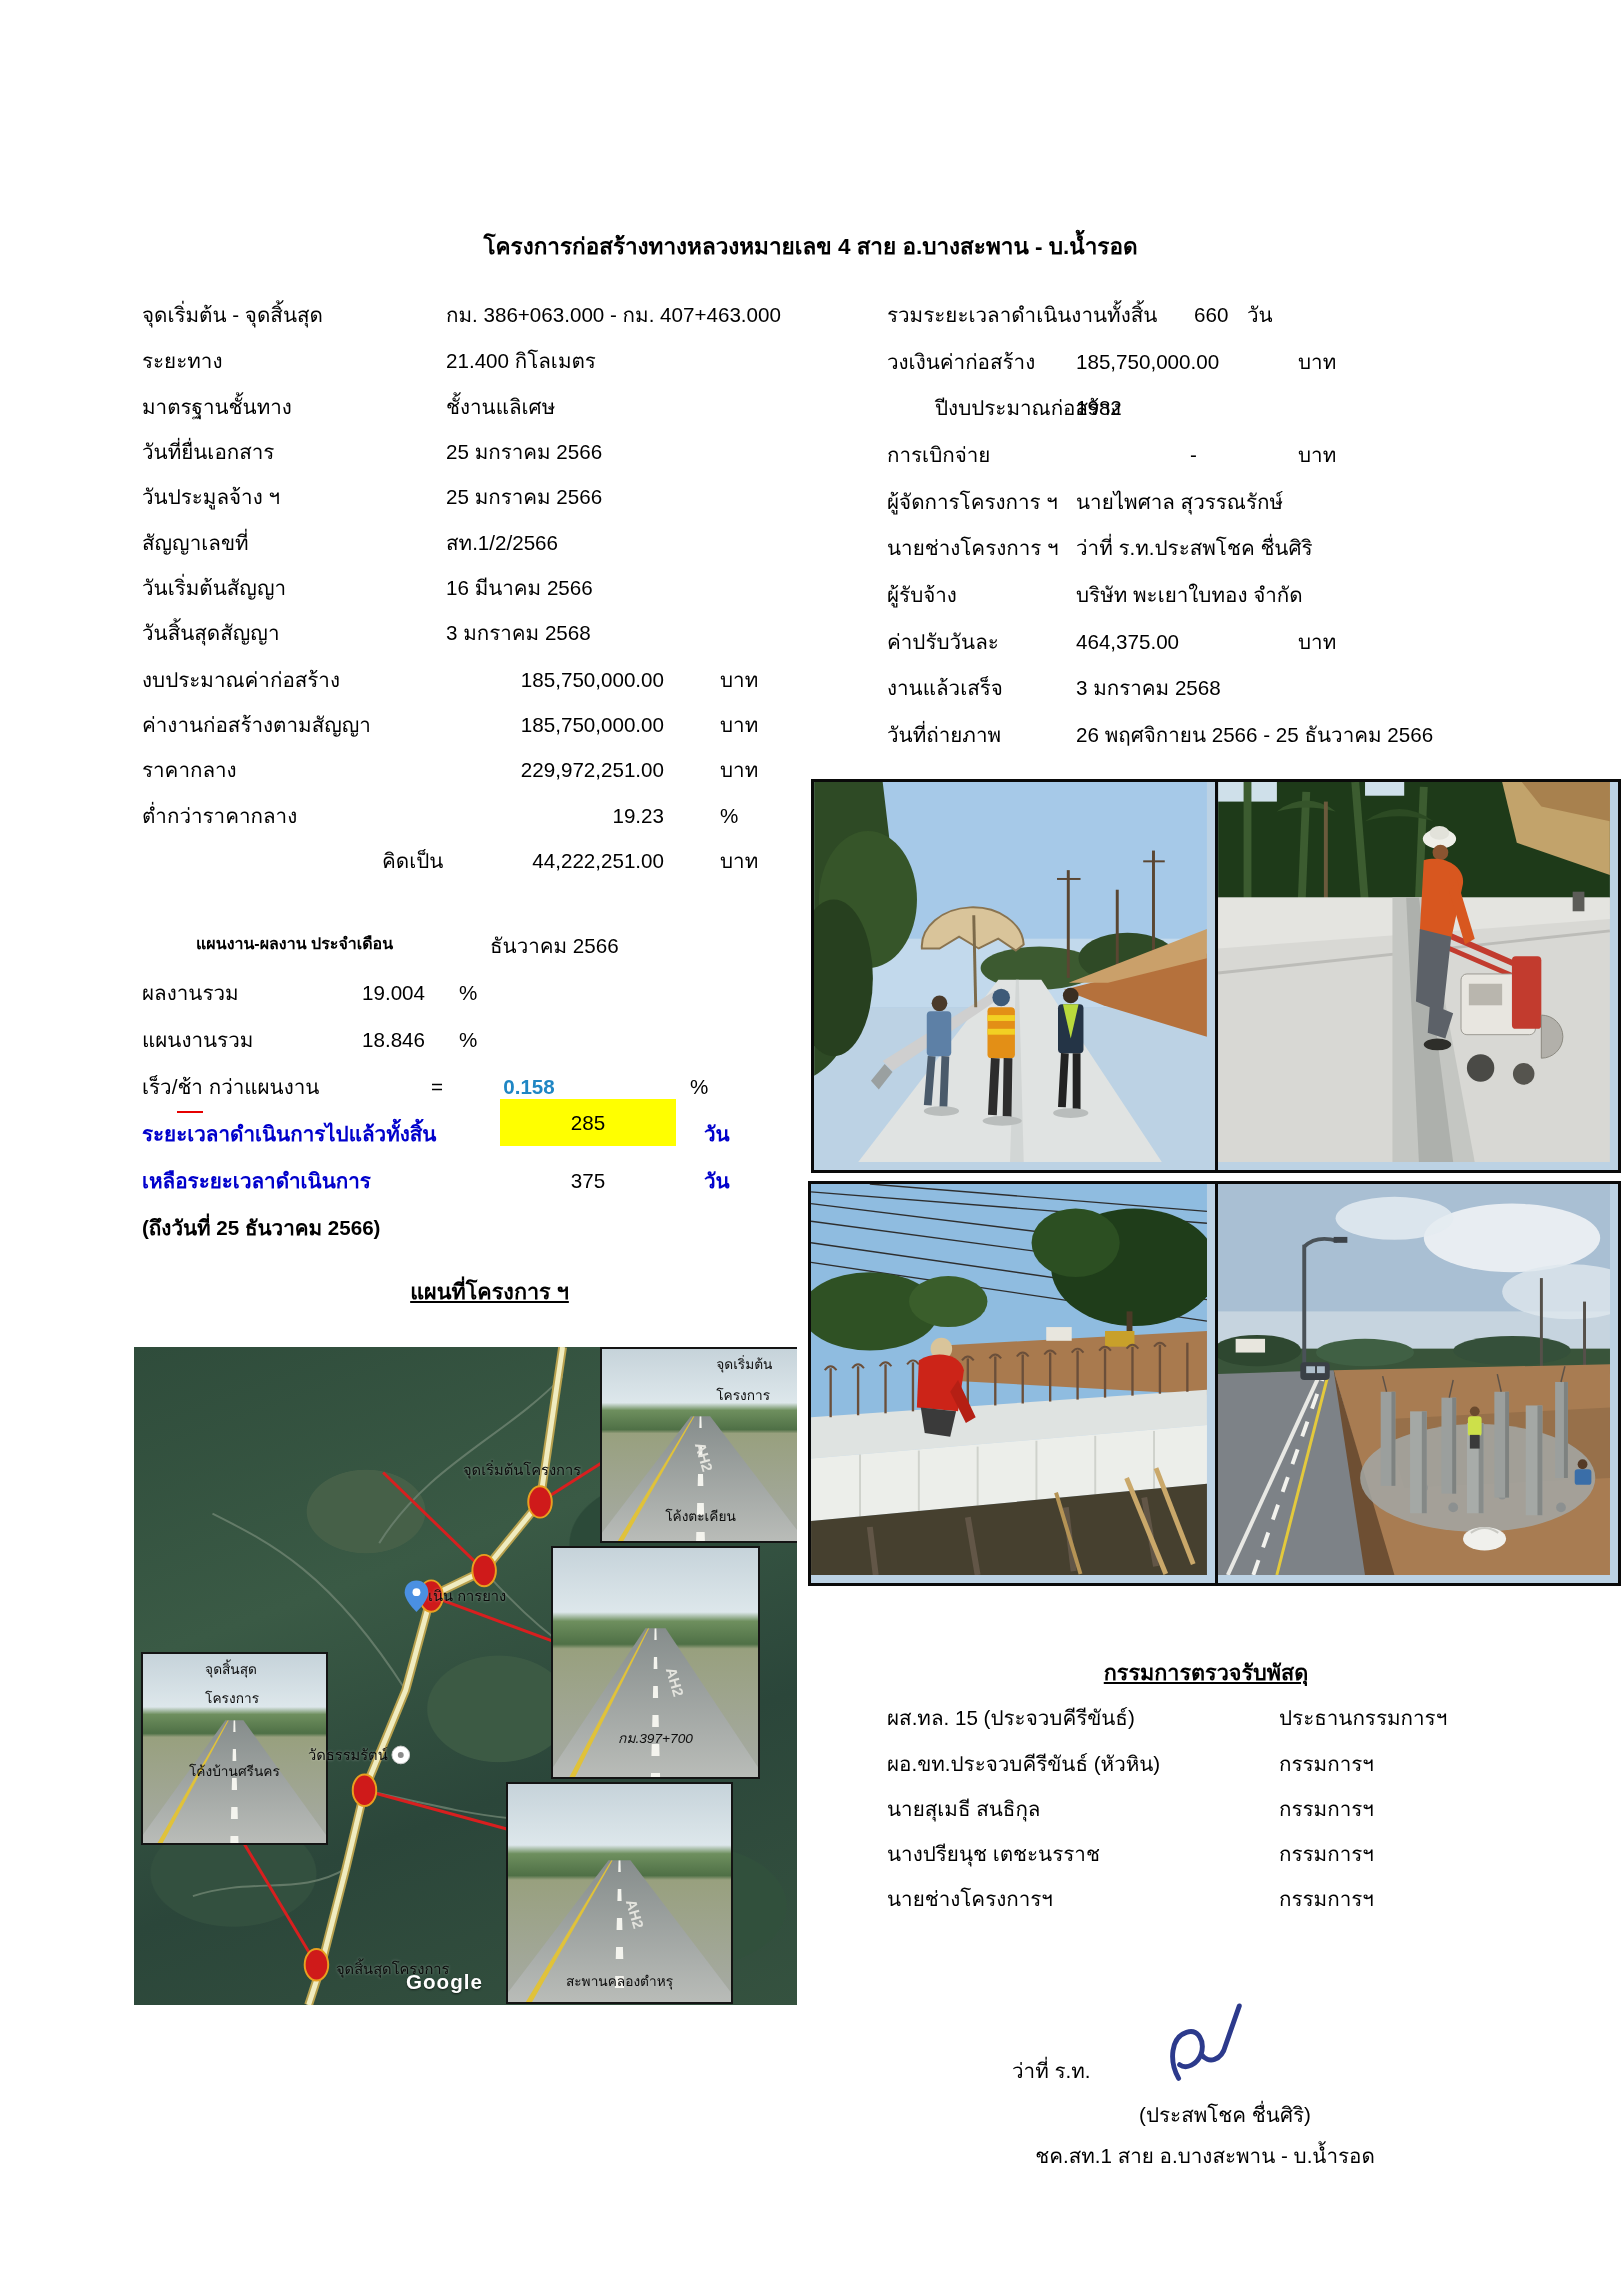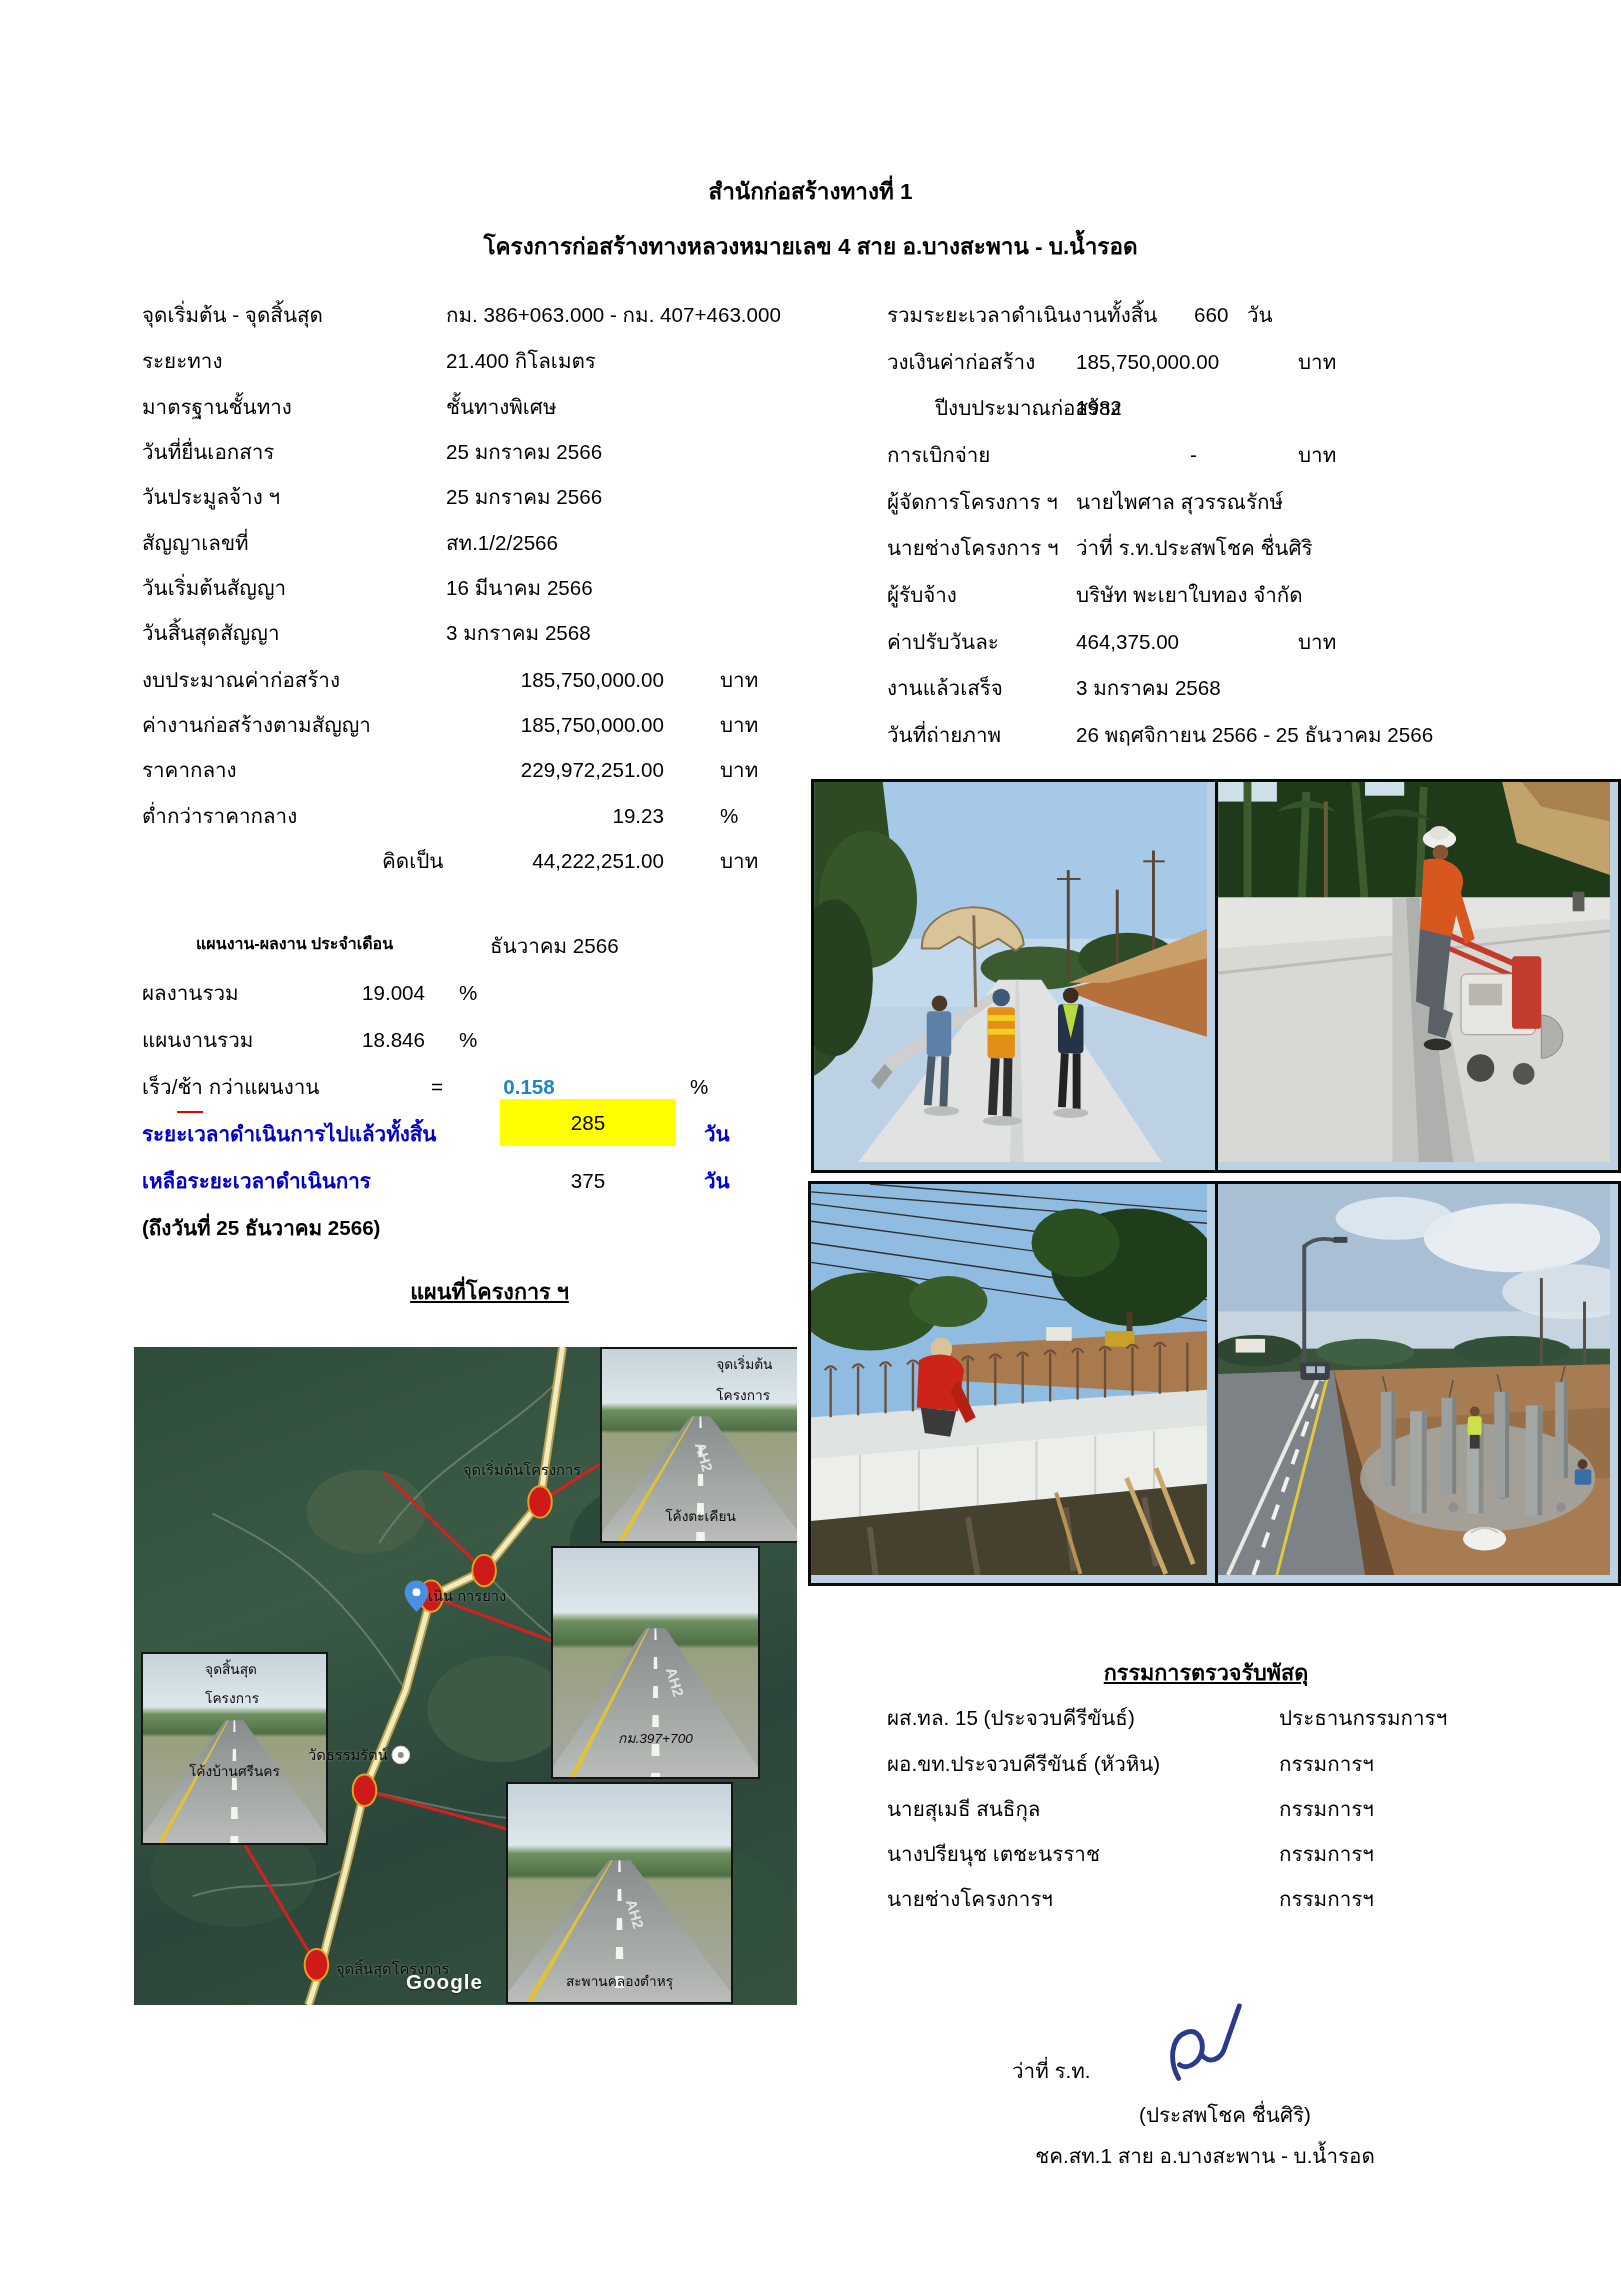--- a/index.html
+++ b/index.html
@@ -44,29 +44,28 @@
   .i-cap{position:absolute;left:0;width:100%;text-align:center;font-size:13.7px;color:#0d0d0d;white-space:nowrap;}
   .i-cap.left{text-align:left;}
   .ah2{position:absolute;color:#e4e4de;font-weight:bold;transform:rotate(74deg);font-size:14.7px;}
   .sig-line{position:absolute;white-space:nowrap;font-size:20.6px;}
 </style>
 </head>
 <body>
 
 <div class="page">
 
-  <div class="t title" style="top:177px;">สำนักก่อสร้างทางที่ 1</div>
   <div class="t title" style="top:232px;">โครงการก่อสร้างทางหลวงหมายเลข 4 สาย อ.บางสะพาน - บ.น้ำรอด</div>
 
   <div class="t" style="left:142px;top:300px;">จุดเริ่มต้น - จุดสิ้นสุด</div>
   <div class="t" style="left:446px;top:300px;">กม. 386+063.000 - กม. 407+463.000</div>
   <div class="t" style="left:142px;top:346px;">ระยะทาง</div>
   <div class="t" style="left:446px;top:346px;">21.400  กิโลเมตร</div>
   <div class="t" style="left:142px;top:392px;">มาตรฐานชั้นทาง</div>
-  <div class="t" style="left:446px;top:392px;">ชั้นทางพิเศษ</div>
+  <div class="t" style="left:446px;top:392px;">ชั้งานแลิเศษ</div>
   <div class="t" style="left:142px;top:437px;">วันที่ยื่นเอกสาร</div>
   <div class="t" style="left:446px;top:437px;">25 มกราคม 2566</div>
   <div class="t" style="left:142px;top:482px;">วันประมูลจ้าง ฯ</div>
   <div class="t" style="left:446px;top:482px;">25 มกราคม 2566</div>
   <div class="t" style="left:142px;top:528px;">สัญญาเลขที่</div>
   <div class="t" style="left:446px;top:528px;">สท.1/2/2566</div>
   <div class="t" style="left:142px;top:573px;">วันเริ่มต้นสัญญา</div>
   <div class="t" style="left:446px;top:573px;">16  มีนาคม  2566</div>
   <div class="t" style="left:142px;top:618px;">วันสิ้นสุดสัญญา</div>
   <div class="t" style="left:446px;top:618px;">3  มกราคม  2568</div>

